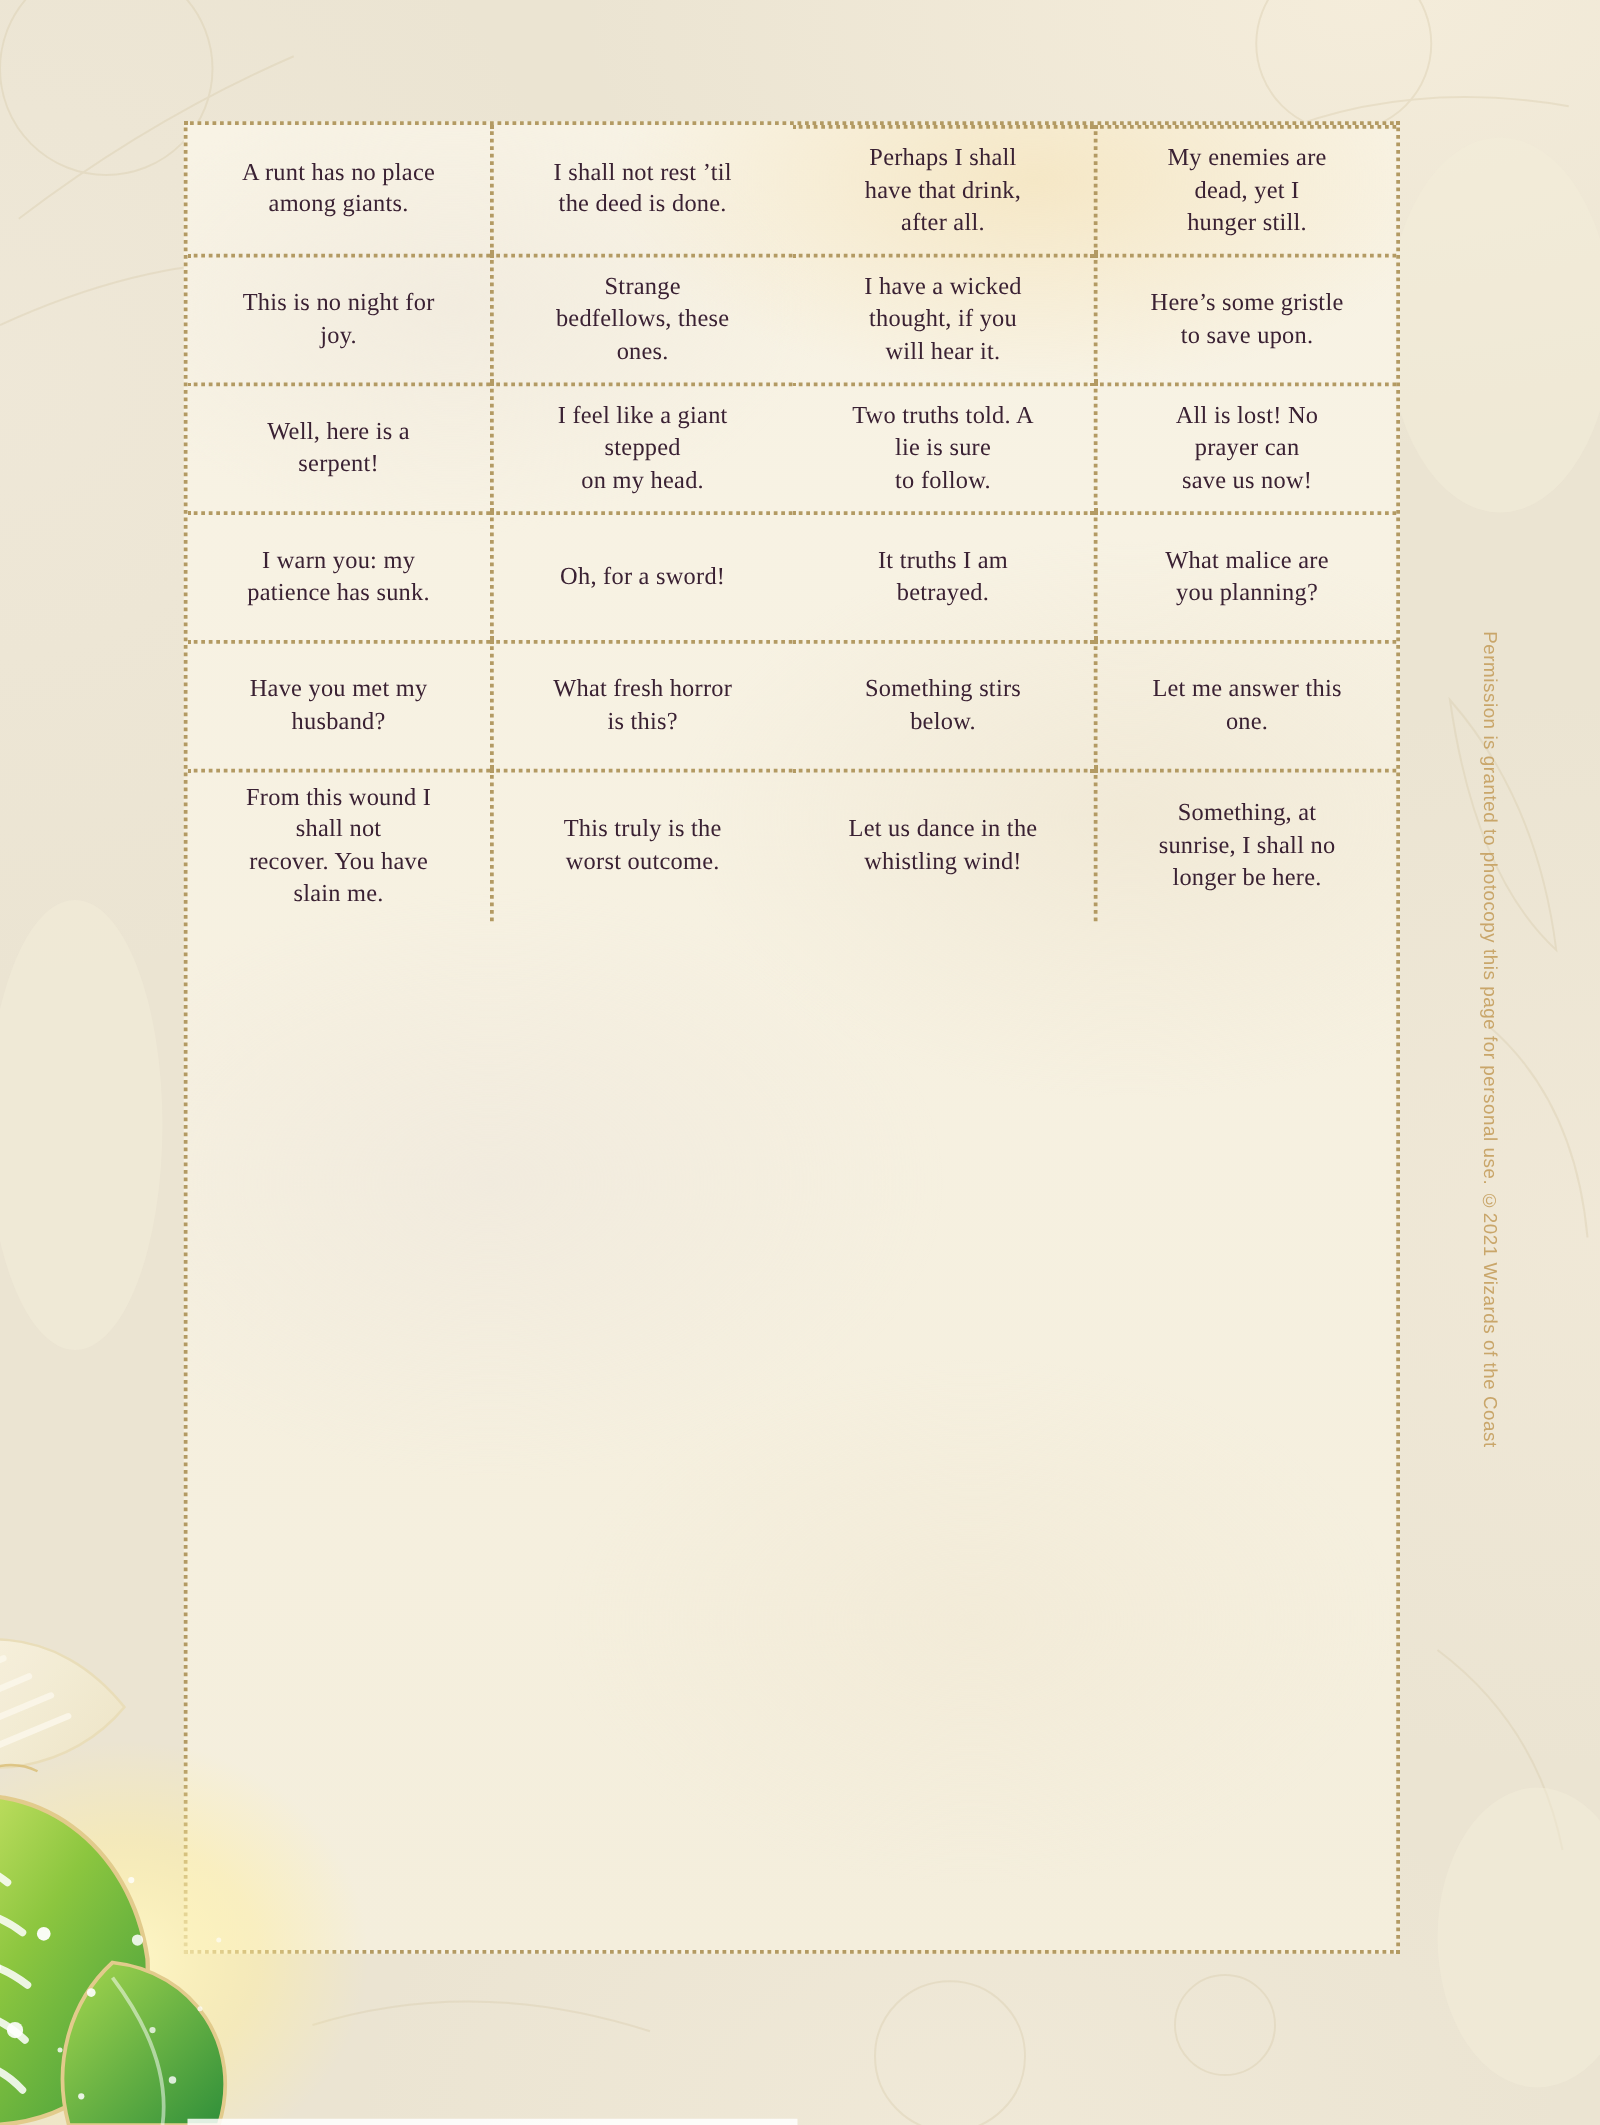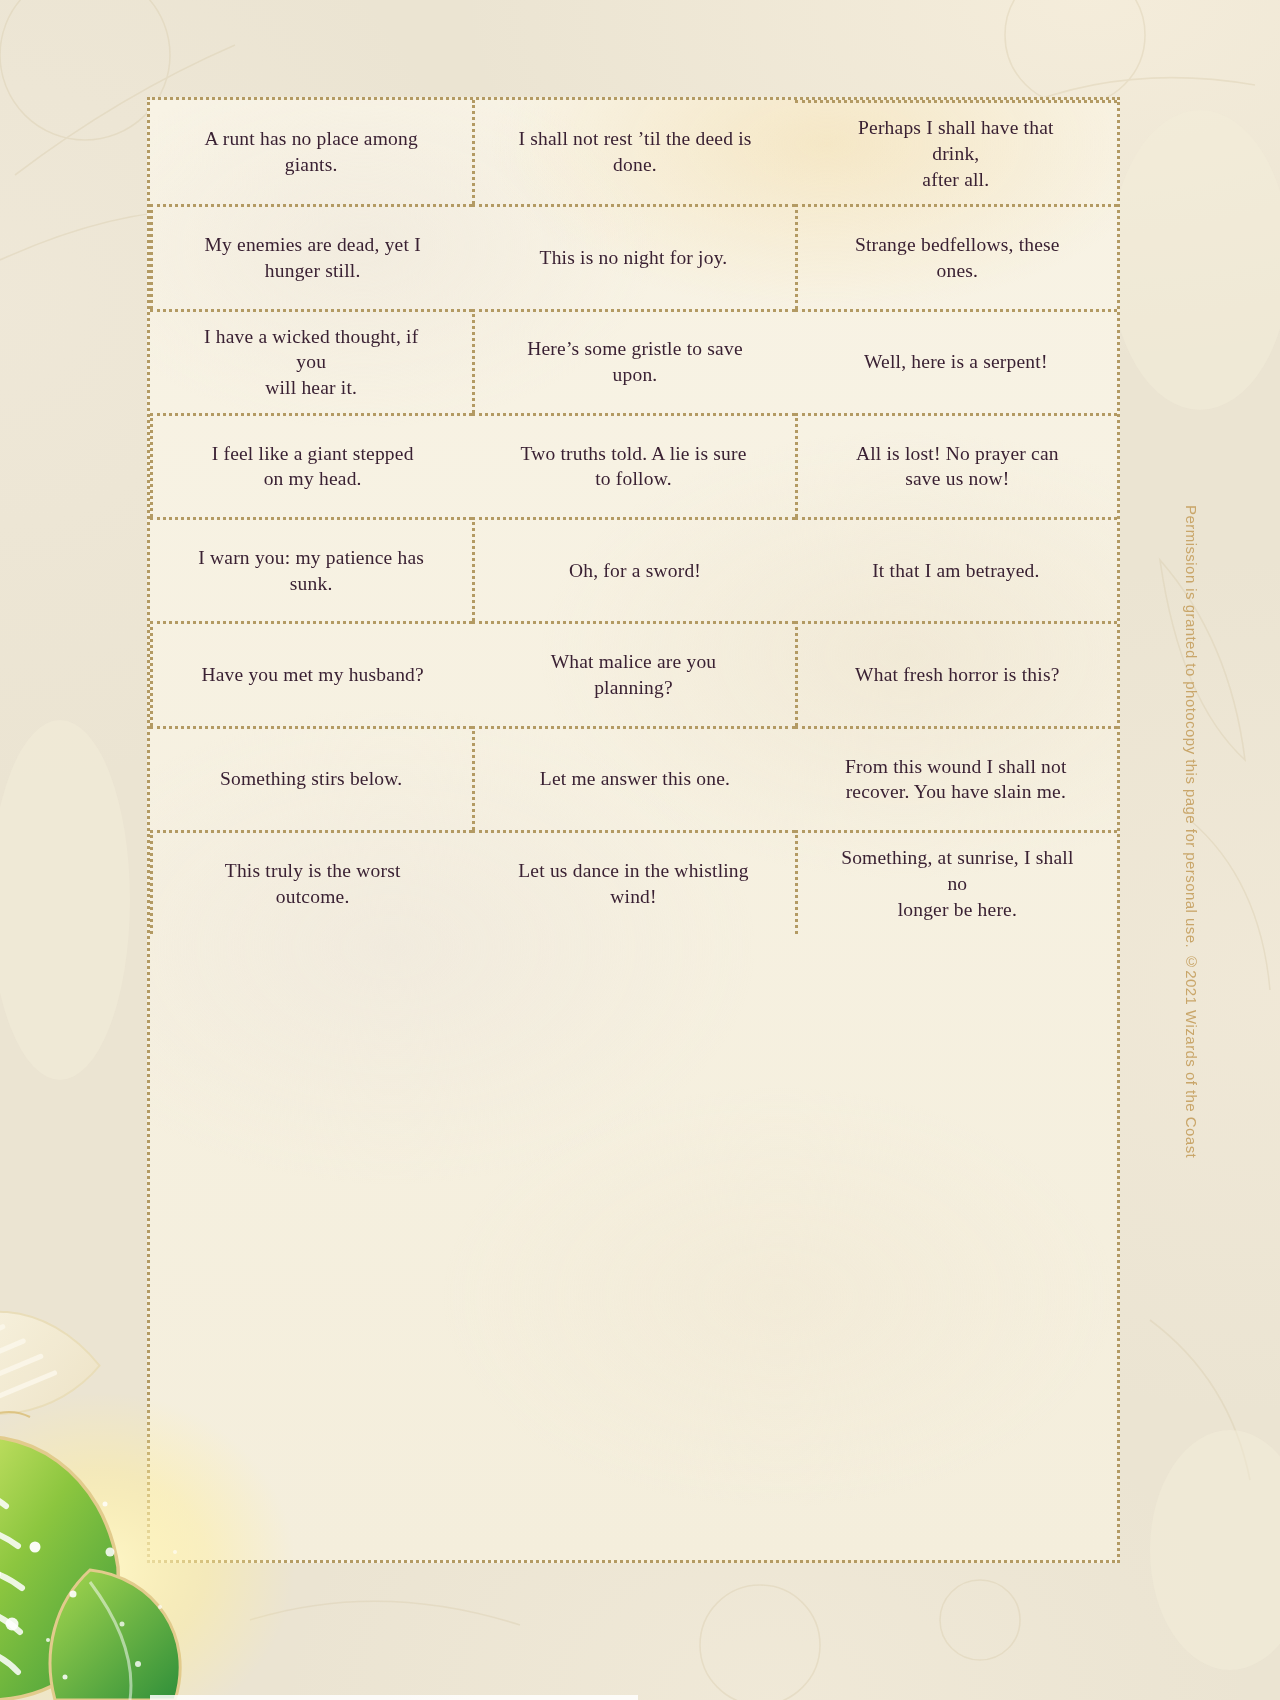--- a/index.html
+++ b/index.html
@@ -16,21 +16,21 @@
       radial-gradient(820px 620px at 100% 58%, rgba(242,234,217,.7), rgba(242,234,217,0) 70%),
       radial-gradient(700px 500px at 60% 100%, rgba(243,236,219,.6), rgba(243,236,219,0) 70%),
       #ebe4d2;
     font-family:"Liberation Serif", serif;
   }
   .bg-pattern{position:absolute;left:0;top:0;pointer-events:none;}
   #grid{
     position:absolute;left:147px;top:97px;width:973px;height:1466px;
     box-sizing:border-box;
     border:3px dotted var(--dot);
-    display:grid;grid-template-columns:1fr 1fr 1fr;grid-template-rows:repeat(14,1fr);
+    display:grid;grid-template-columns:1fr 1fr 1fr 1fr;grid-template-rows:repeat(14,1fr);
     background:
       radial-gradient(480px 240px at 70% 3%, rgba(243,220,168,.50), rgba(243,220,168,0) 70%),
       radial-gradient(420px 260px at 22% 10%, rgba(238,231,219,.55), rgba(238,231,219,0) 70%),
       radial-gradient(520px 320px at 78% 38%, rgba(236,226,204,.50), rgba(236,226,204,0) 70%),
       radial-gradient(520px 340px at 25% 58%, rgba(237,230,220,.50), rgba(237,230,220,0) 70%),
       radial-gradient(480px 300px at 65% 82%, rgba(240,231,210,.45), rgba(240,231,210,0) 70%),
       linear-gradient(#f8f3e5,#f4eedc);
   }
   .cell{
     display:flex;align-items:center;justify-content:center;
@@ -139,29 +139,29 @@
 
   <div class="cell">
     <span class="quote">I warn you: my patience has sunk.</span>
   </div>
 
   <div class="cell">
     <span class="quote">Oh, for a sword!</span>
   </div>
 
   <div class="cell">
-    <span class="quote">It that I am betrayed.</span>
+    <span class="quote">It truths I am betrayed.</span>
+  </div>
+
+  <div class="cell">
+    <span class="quote">What malice are you planning?</span>
   </div>
 
   <div class="cell">
     <span class="quote">Have you met my husband?</span>
-  </div>
-
-  <div class="cell">
-    <span class="quote">What malice are you planning?</span>
   </div>
 
   <div class="cell">
     <span class="quote">What fresh horror is this?</span>
   </div>
 
 
   <div class="cell">
     <span class="quote">Something stirs below.</span>
   </div>

